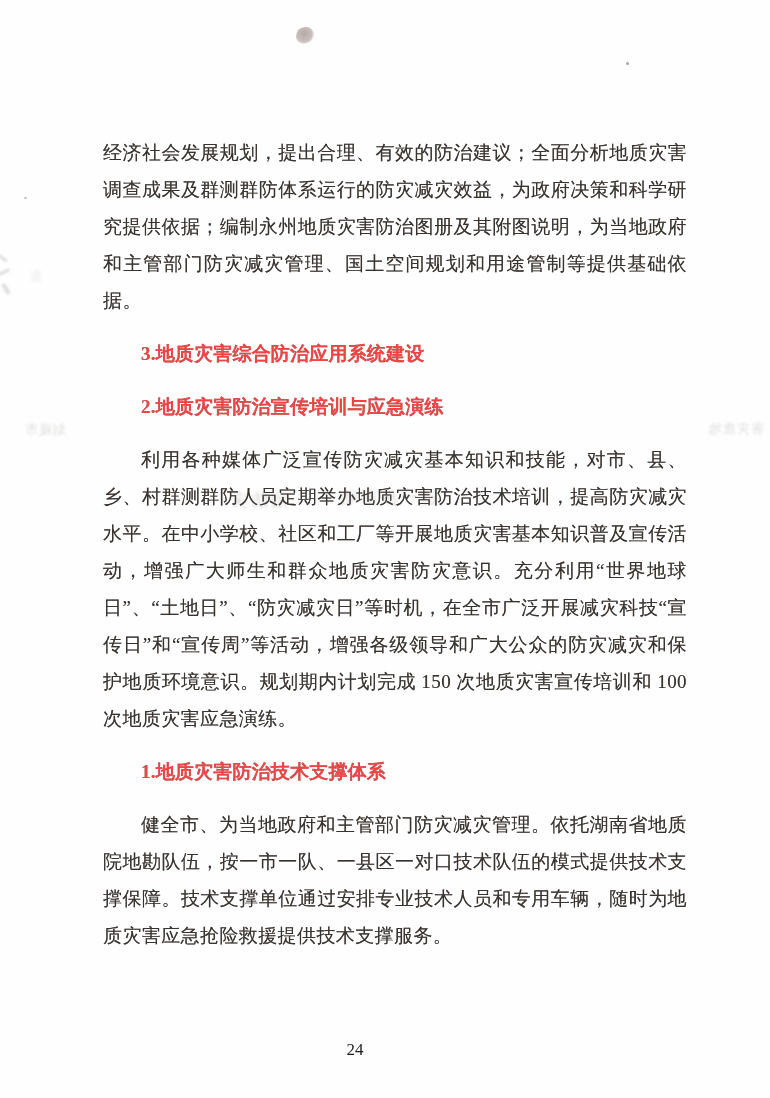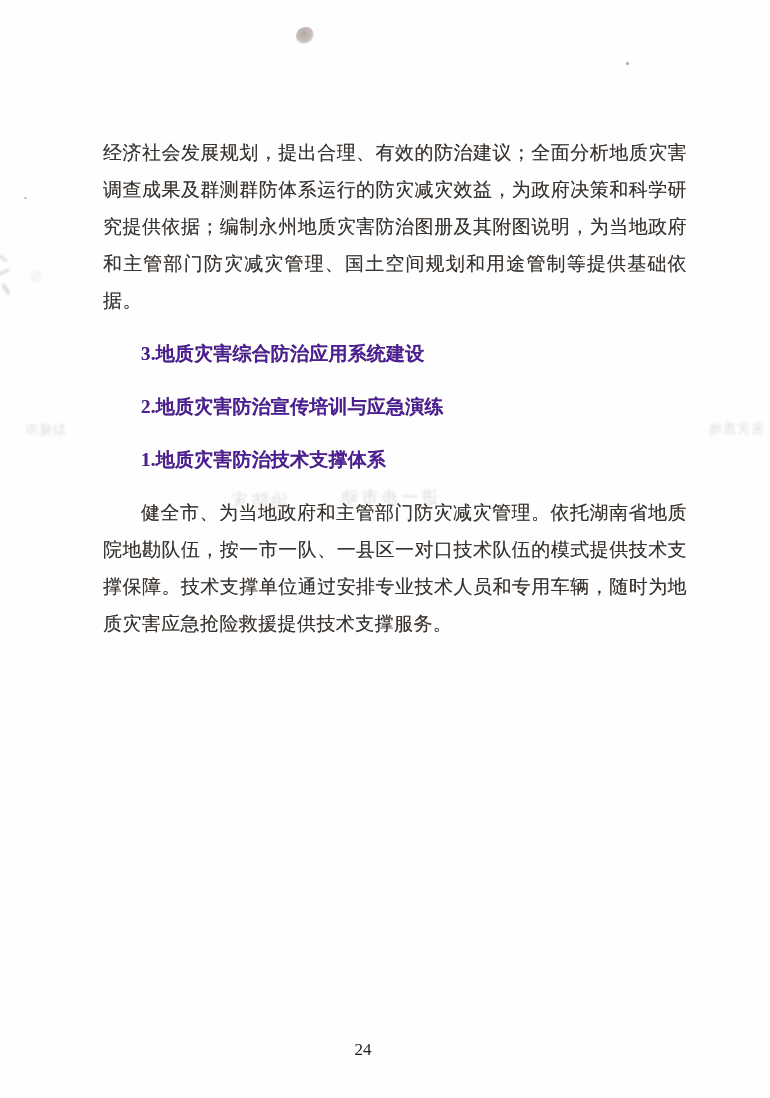--- a/index.html
+++ b/index.html
@@ -37,28 +37,28 @@
   }
   .content p {
     margin: 16px;
     padding: 0;
   }
   .para-indent {
     text-indent: 2em;
   }
   .heading {
     font-weight: 700;
-    color: #4c1d95;
+    color: #ef4444;
     text-indent: 2em;
     letter-spacing: 0.2px;
   }
   
   .footer {
     position: absolute;
-    left: 8px;
+    left: 0;
     top: 1040px;
     width: 710px;
     text-align: center;
     font-size: 17px;
     color: #1d1c1b;
     font-family: "Liberation Serif", "DejaVu Serif", serif;
   }
   
   .artifact { position: absolute; pointer-events: none; }
   .smudge-top {
@@ -106,20 +106,21 @@
 </style>
 </head>
 <body>
 
 <div class="sheet">
 
   <div class="content">
     <p>经济社会发展规划，提出合理、有效的防治建议；全面分析地质灾害调查成果及群测群防体系运行的防灾减灾效益，为政府决策和科学研究提供依据；编制永州地质灾害防治图册及其附图说明，为当地政府和主管部门防灾减灾管理、国土空间规划和用途管制等提供基础依据。</p>
     <p class="heading">3.地质灾害综合防治应用系统建设</p>
     <p class="heading">2.地质灾害防治宣传培训与应急演练</p>
+    <p class="para-indent">利用各种媒体广泛宣传防灾减灾基本知识和技能，对市、县、乡、村群测群防人员定期举办地质灾害防治技术培训，提高防灾减灾水平。在中小学校、社区和工厂等开展地质灾害基本知识普及宣传活动，增强广大师生和群众地质灾害防灾意识。充分利用“世界地球日”、“土地日”、“防灾减灾日”等时机，在全市广泛开展减灾科技“宣传日”和“宣传周”等活动，增强各级领导和广大公众的防灾减灾和保护地质环境意识。规划期内计划完成 150 次地质灾害宣传培训和 100 次地质灾害应急演练。</p>
     <p class="heading">1.地质灾害防治技术支撑体系</p>
     <p class="para-indent">健全市、为当地政府和主管部门防灾减灾管理。依托湖南省地质院地勘队伍，按一市一队、一县区一对口技术队伍的模式提供技术支撑保障。技术支撑单位通过安排专业技术人员和专用车辆，随时为地质灾害应急抢险救援提供技术支撑服务。</p>
   </div>
 
   <div class="footer">24</div>
 
   <div class="artifact smudge-top"></div>
   <div class="artifact speck-1"></div>
   <div class="artifact speck-2"></div>
   <div class="artifact edge-marks-left">

